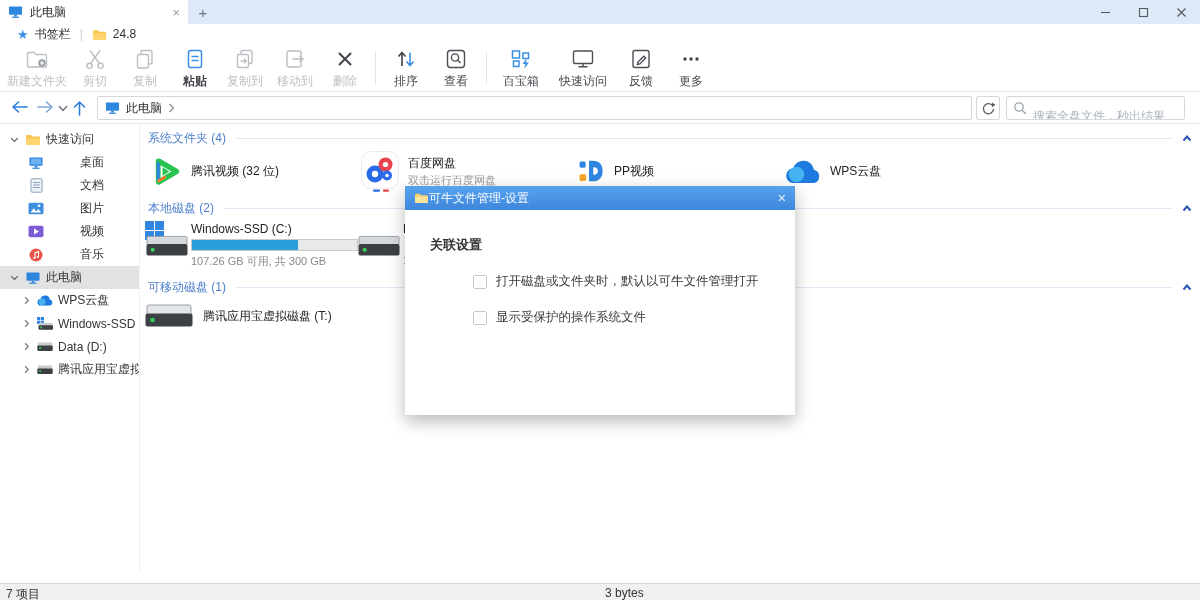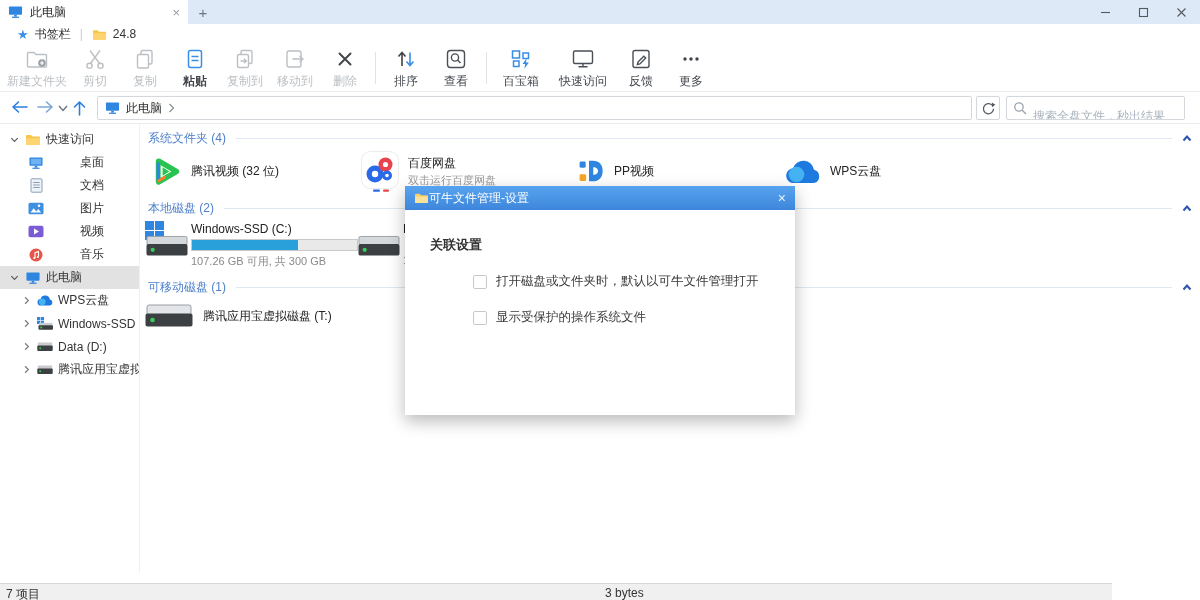--- a/index.html
+++ b/index.html
@@ -76,21 +76,21 @@
   .dlg-header { height:24px; background:linear-gradient(180deg,#58a3ee,#3d86dc); display:flex; align-items:center; padding:0 9px; }
   .dlg-title { color:#fff; font-size:12px; flex:1; }
   .dlg-close { color:#e8f1fc; font-size:14px; line-height:1; }
   .dlg-body { padding:26px 25px 0 25px; }
   .dlg-sec-title { font-weight:bold; color:#333; font-size:13px; }
   .dlg-check-row { display:flex; align-items:center; gap:9px; margin-top:19px;padding-left:43px; }
   .cb { width:14px; height:14px; border:1px solid #c6c9cc; border-radius:2px; background:#fff; flex:none; }
   .dlg-check-label { color:#3a3a3a; font-size:12.5px; }
 
   
-  .statusbar { position:absolute; left:0; top:583px; width:1112px; height:17px; background:#f0f0f0; border-top:1px solid #d8d8d8; }
+  .statusbar { position:absolute; left:0; top:583px; width:1200px; height:17px; background:#f0f0f0; border-top:1px solid #d8d8d8; }
   .sb-count { position:absolute; left:6px; top:2px; color:#333; }
   .sb-size { position:absolute; left:605px; top:2px; color:#333; }
 
   svg { display:block; }
 </style>
 </head>
 <body>
 
 <div class="app">
 

